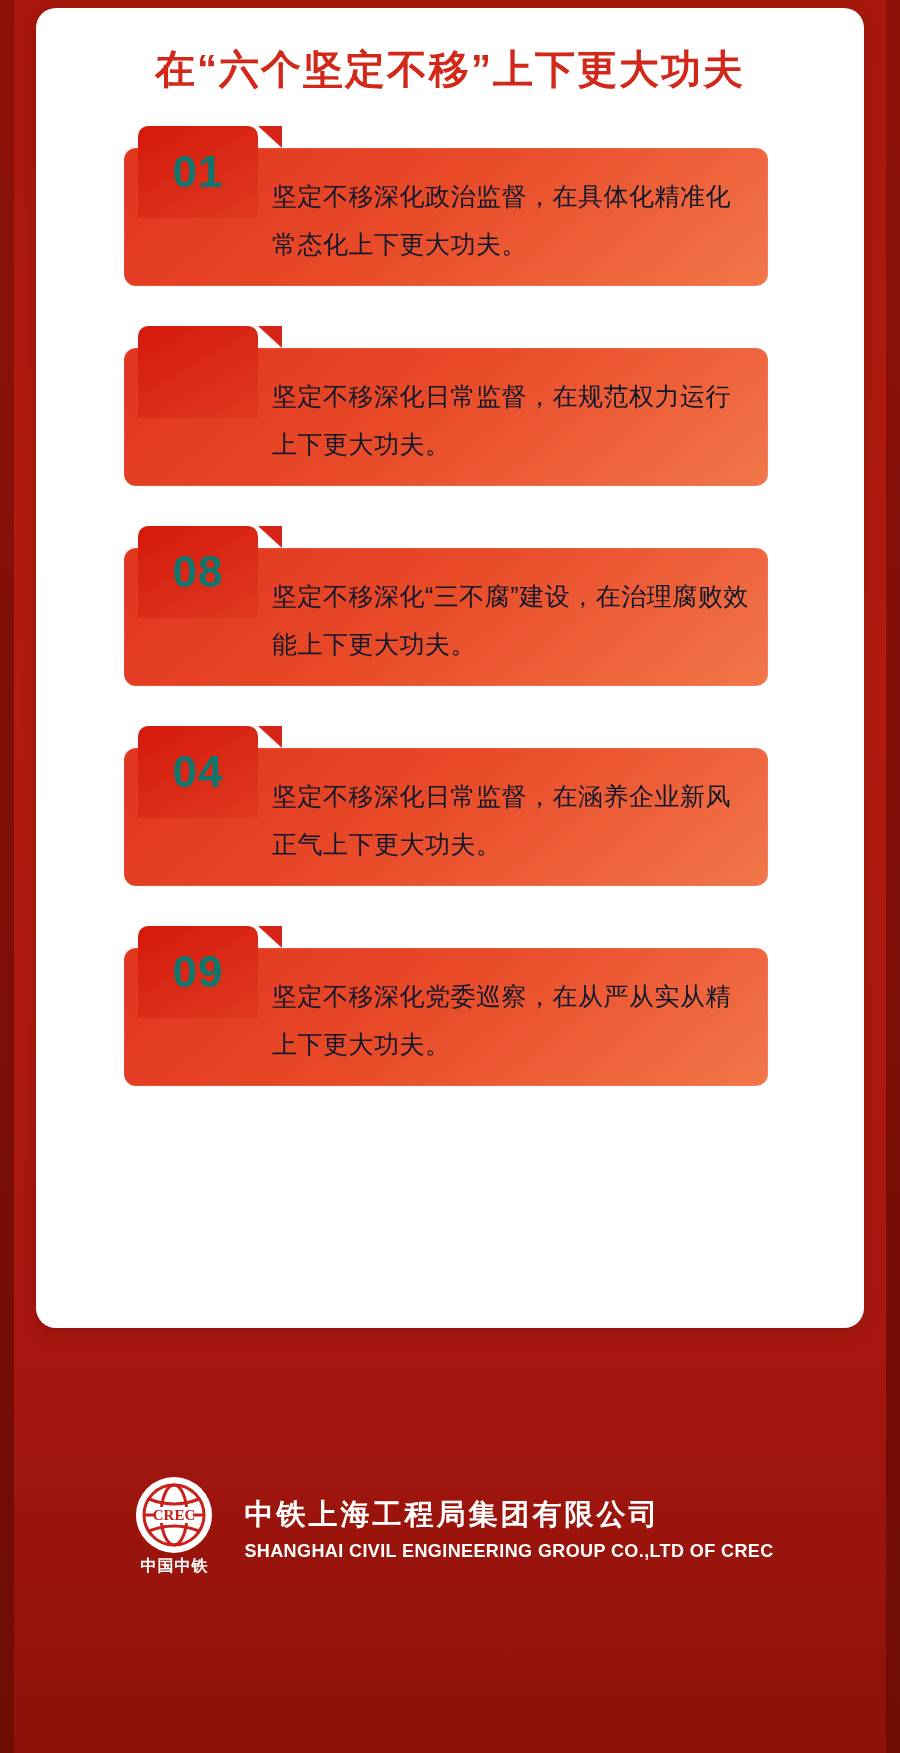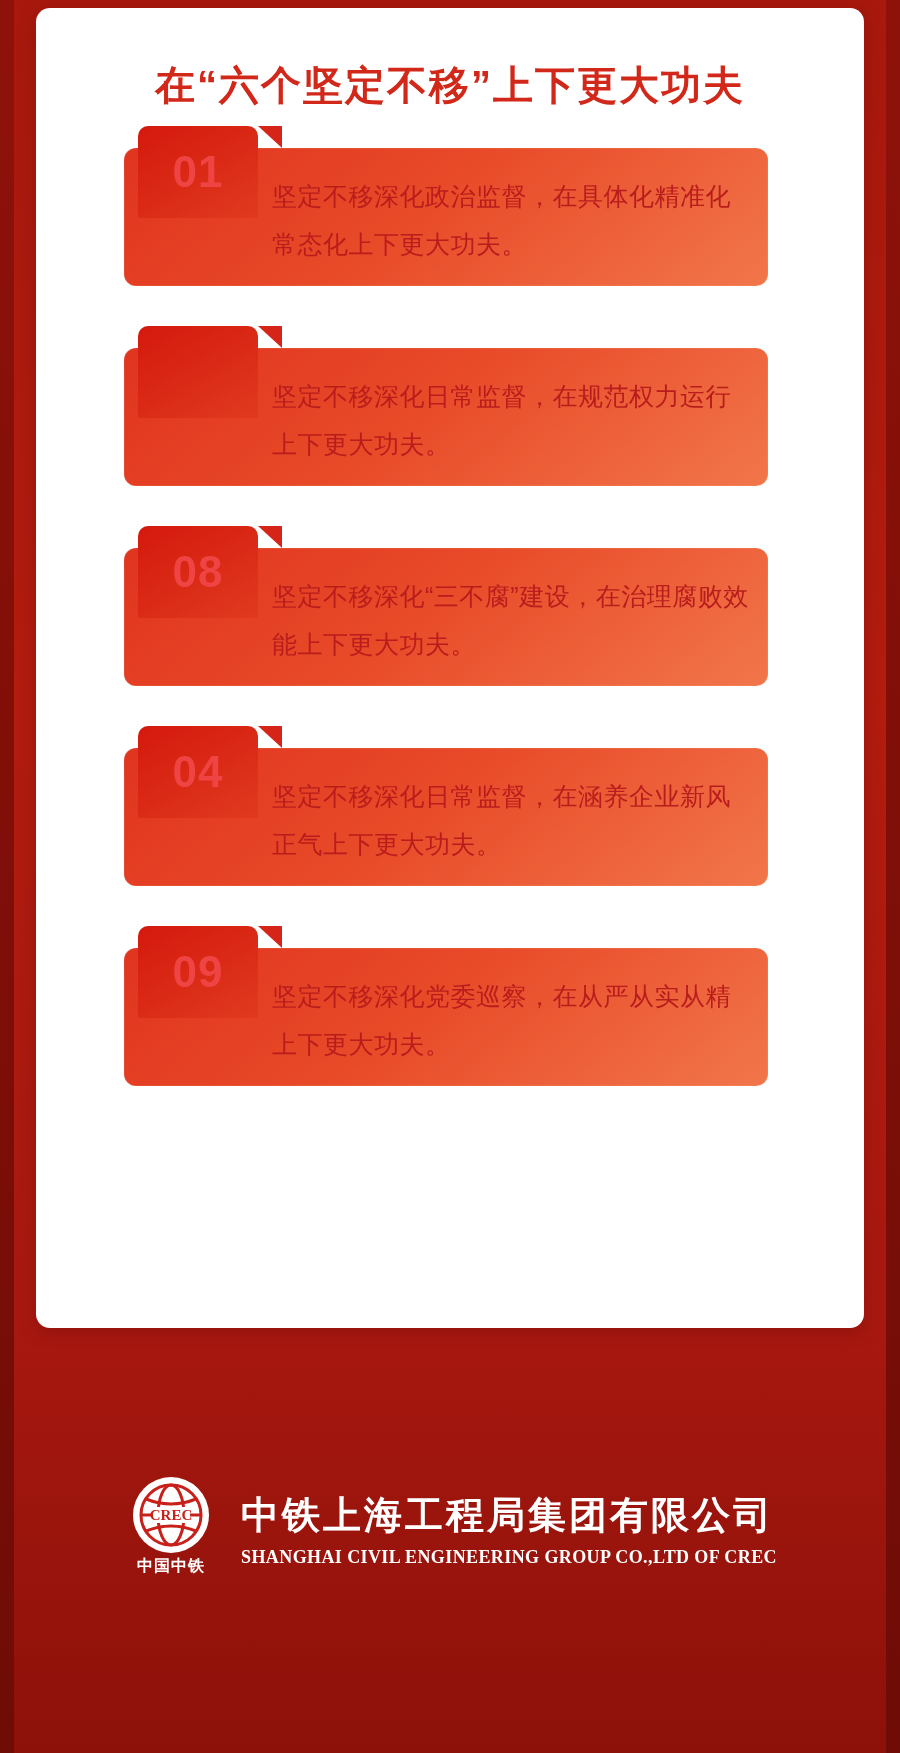--- a/index.html
+++ b/index.html
@@ -31,24 +31,24 @@
   .edge-left { left: 0; }
   .edge-right { right: 0; }
 
   .card {
     position: absolute;
     left: 36px;
     top: 8px;
     width: 828px;
     height: 1320px;
     background: #ffffff;
-    border-radius: 14px;
+    border-radius: 20px;
     box-shadow: 0 4px 18px rgba(80, 0, 0, 0.25);
     box-sizing: border-box;
-    padding: 16px;
+    padding: 0;
   }
 
   .title {
     margin: 0;
     padding-top: 34px;
     text-align: center;
     font-size: 40px;
     font-weight: bold;
     letter-spacing: 2px;
     color: #d2281a;
@@ -101,35 +101,35 @@
     border-top: 22px solid #d4190c;
     opacity: 0.95;
   }
   .item-num {
     position: absolute;
     left: 14px;
     top: 0;
     width: 120px;
     height: 92px;
     z-index: 4;
-    color: #ef4444;
+    color: #0f766e;
     font-size: 44px;
     font-weight: bold;
     display: flex;
     align-items: center;
     justify-content: center;
     letter-spacing: 1px;
     font-family: "Liberation Sans", sans-serif;
   }
   .item-text {
     position: absolute;
     left: 148px;
     top: 46px;
     width: 478px;
-    color: #b91c1c;
+    color: #0f172a;
     font-size: 25px;
     line-height: 48px;
     letter-spacing: 0.5px;
     font-family: "Liberation Sans", sans-serif;
   }
 
   .footer {
     position: absolute;
     left: 0;
     bottom: 0;
@@ -166,34 +166,34 @@
   .logo-sub {
     margin-top: 6px;
     font-size: 16px;
     font-weight: bold;
     letter-spacing: 1px;
     color: #ffffff;
     font-family: "Liberation Sans", sans-serif;
   }
   .logo-names { text-align: left; }
   .brand-cn {
-    font-size: 38px;
+    font-size: 29px;
     font-weight: bold;
     color: #ffffff;
     letter-spacing: 3px;
     font-family: "Liberation Sans", sans-serif;
     white-space: nowrap;
   }
   .brand-en {
     margin-top: 6px;
     font-size: 18px;
     font-weight: bold;
     color: #ffffff;
     letter-spacing: 0.4px;
-    font-family: Liberation Serif, serif;
+    font-family: Liberation Sans, sans-serif;
     white-space: nowrap;
   }
 </style>
 </head>
 <body>
 
 <div class="poster">
   <div class="edge-left"></div>
   <div class="edge-right"></div>
 

